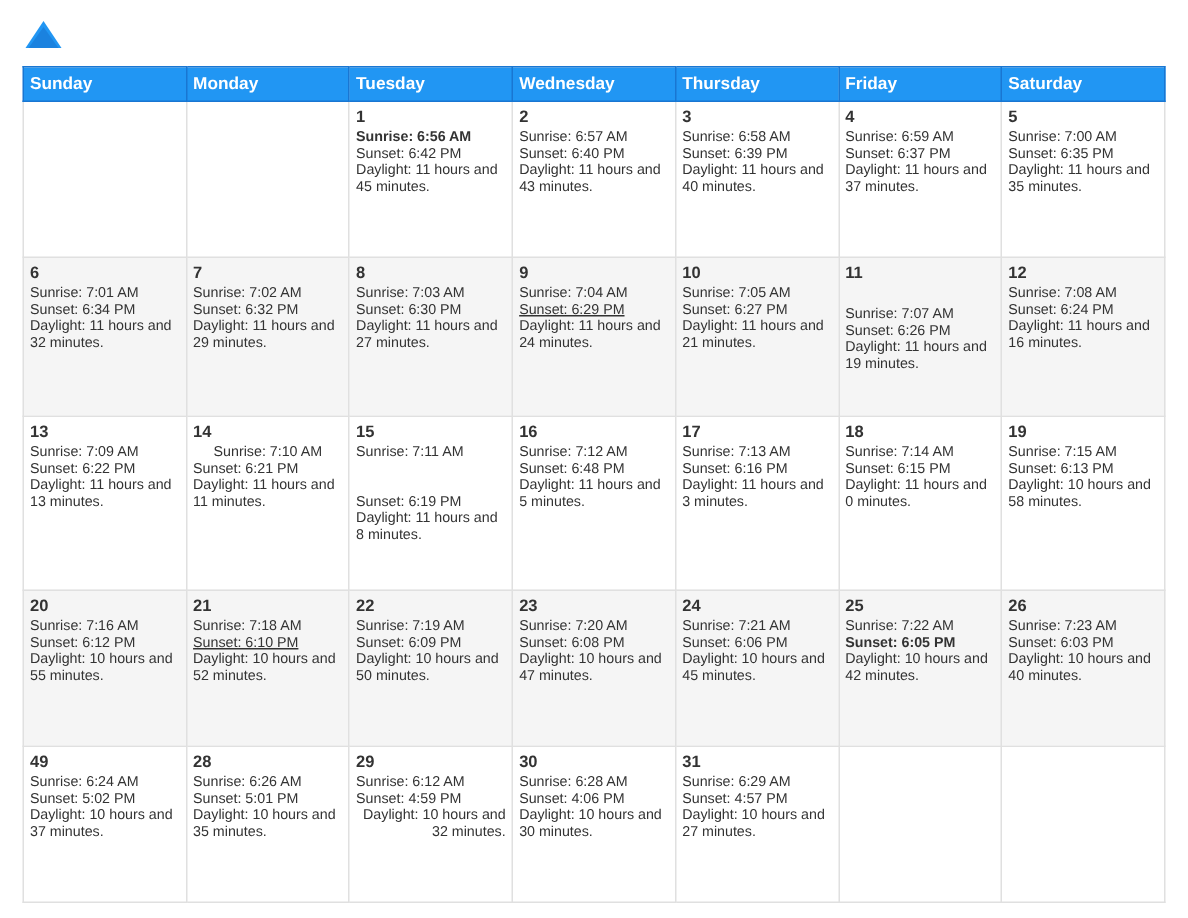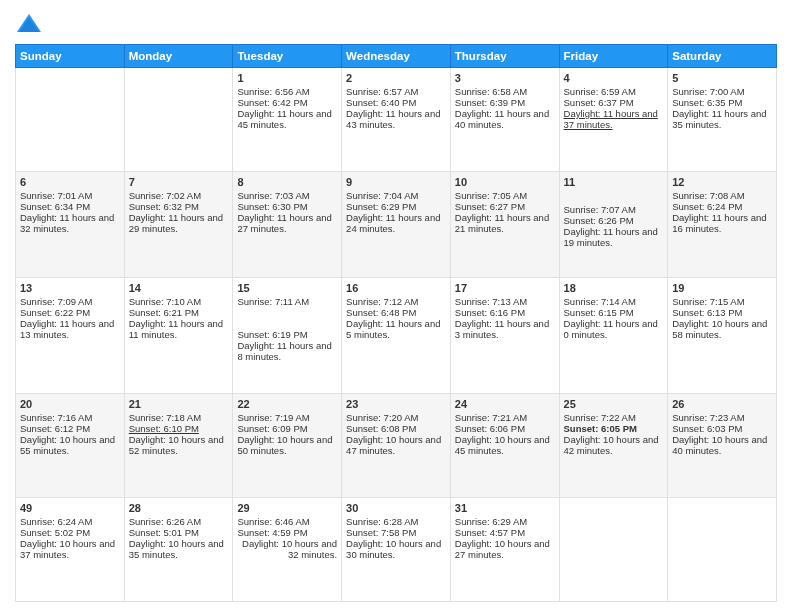--- a/index.html
+++ b/index.html
@@ -133,41 +133,41 @@
           <th>Friday</th>
           <th>Saturday</th>
         </tr>
     </thead>
     <tbody id="calendar-body">
     <tr>
           <td class="empty"></td>
           <td class="empty"></td>
           <td>
             <span class="day-num">1</span>
-            <span style="display: block;">Sunrise: 6:56 AM</span>
+            <span style="display: block; font-weight: bold;">Sunrise: 6:56 AM</span>
             <span style="display: block;">Sunset: 6:42 PM</span>
             <span style="display: block;">Daylight: 11 hours and 45 minutes.</span>
           </td>
           <td>
             <span class="day-num">2</span>
             <span style="display: block;">Sunrise: 6:57 AM</span>
             <span style="display: block;">Sunset: 6:40 PM</span>
             <span style="display: block;">Daylight: 11 hours and 43 minutes.</span>
           </td>
           <td>
             <span class="day-num">3</span>
             <span style="display: block;">Sunrise: 6:58 AM</span>
             <span style="display: block;">Sunset: 6:39 PM</span>
             <span style="display: block;">Daylight: 11 hours and 40 minutes.</span>
           </td>
           <td>
             <span class="day-num">4</span>
             <span style="display: block;">Sunrise: 6:59 AM</span>
             <span style="display: block;">Sunset: 6:37 PM</span>
-            <span style="display: block; text-decoration: underline;">Daylight: 11 hours and 37 minutes.</span>
+            <span style="display: block;">Daylight: 11 hours and 37 minutes.</span>
           </td>
           <td>
             <span class="day-num">5</span>
             <span style="display: block;">Sunrise: 7:00 AM</span>
             <span style="display: block;">Sunset: 6:35 PM</span>
             <span style="display: block;">Daylight: 11 hours and 35 minutes.</span>
           </td>
         </tr>
         <tr>
           <td>
@@ -184,21 +184,21 @@
           </td>
           <td>
             <span class="day-num">8</span>
             <span style="display: block;">Sunrise: 7:03 AM</span>
             <span style="display: block;">Sunset: 6:30 PM</span>
             <span style="display: block;">Daylight: 11 hours and 27 minutes.</span>
           </td>
           <td>
             <span class="day-num">9</span>
             <span style="display: block;">Sunrise: 7:04 AM</span>
-            <span style="display: block;">Sunset: 6:29 PM</span>
+            <span style="display: block; text-decoration: underline;">Sunset: 6:29 PM</span>
             <span style="display: block;">Daylight: 11 hours and 24 minutes.</span>
           </td>
           <td>
             <span class="day-num">10</span>
             <span style="display: block;">Sunrise: 7:05 AM</span>
             <span style="display: block;">Sunset: 6:27 PM</span>
             <span style="display: block;">Daylight: 11 hours and 21 minutes.</span>
           </td>
           <td>
             <span class="day-num">11</span>
@@ -215,21 +215,21 @@
         </tr>
         <tr>
           <td>
             <span class="day-num">13</span>
             <span style="display: block;">Sunrise: 7:09 AM</span>
             <span style="display: block;">Sunset: 6:22 PM</span>
             <span style="display: block;">Daylight: 11 hours and 13 minutes.</span>
           </td>
           <td>
             <span class="day-num">14</span>
-            <span style="display: block;">Sunrise: 7:10 AM</span>
+            <span style="display: block; text-align: center;">Sunrise: 7:10 AM</span>
             <span style="display: block;">Sunset: 6:21 PM</span>
             <span style="display: block;">Daylight: 11 hours and 11 minutes.</span>
           </td>
           <td>
             <span class="day-num">15</span>
             <span style="display: block;">Sunrise: 7:11 AM</span>
             <span style="display: block; margin-top: 22px;">Sunset: 6:19 PM</span>
             <span style="display: block;">Daylight: 11 hours and 8 minutes.</span>
           </td>
           <td>
@@ -309,28 +309,28 @@
             <span style="display: block;">Daylight: 10 hours and 37 minutes.</span>
           </td>
           <td>
             <span class="day-num">28</span>
             <span style="display: block;">Sunrise: 6:26 AM</span>
             <span style="display: block;">Sunset: 5:01 PM</span>
             <span style="display: block;">Daylight: 10 hours and 35 minutes.</span>
           </td>
           <td>
             <span class="day-num">29</span>
-            <span style="display: block;">Sunrise: 6:46 AM</span>
+            <span style="display: block;">Sunrise: 6:12 AM</span>
             <span style="display: block;">Sunset: 4:59 PM</span>
             <span style="display: block; text-align: right;">Daylight: 10 hours and 32 minutes.</span>
           </td>
           <td>
             <span class="day-num">30</span>
             <span style="display: block;">Sunrise: 6:28 AM</span>
-            <span style="display: block;">Sunset: 7:58 PM</span>
+            <span style="display: block;">Sunset: 4:06 PM</span>
             <span style="display: block;">Daylight: 10 hours and 30 minutes.</span>
           </td>
           <td>
             <span class="day-num">31</span>
             <span style="display: block;">Sunrise: 6:29 AM</span>
             <span style="display: block;">Sunset: 4:57 PM</span>
             <span style="display: block;">Daylight: 10 hours and 27 minutes.</span>
           </td>
           <td class="empty"></td>
           <td class="empty"></td>

